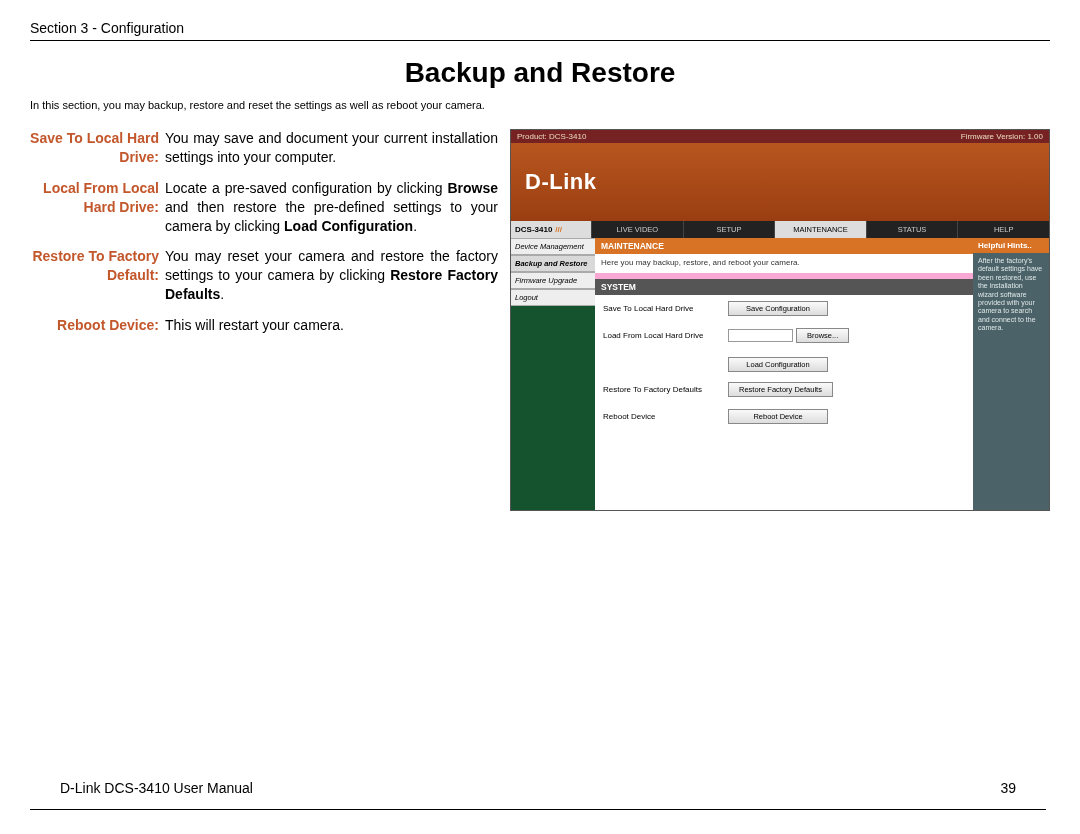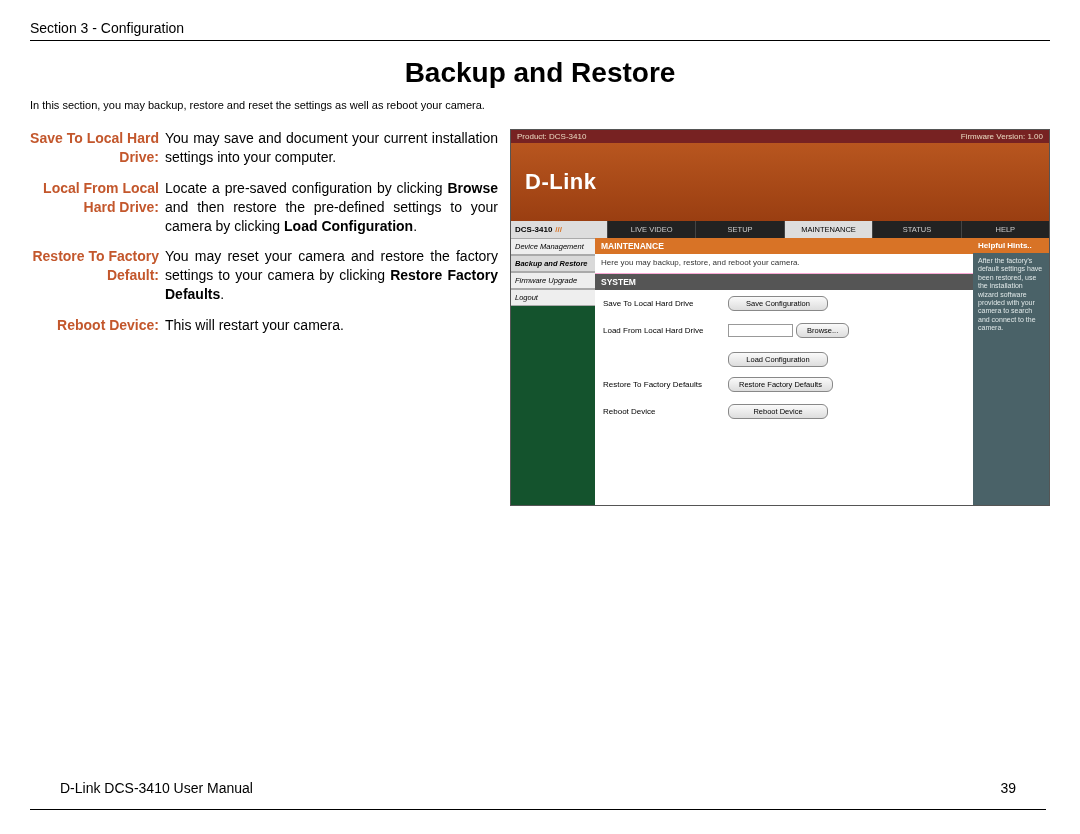--- a/index.html
+++ b/index.html
@@ -35,57 +35,57 @@
     display: flex; justify-content: space-between;
     background: #722; color: #e8d8c0; font-size: 8px; padding: 2px 6px; align-items: center;
   }
   .shot-brand {
     background: linear-gradient(#b8561f,#9a3e11);
     padding: 26px 14px;
   }
   .brand-text { color: #fff; font-weight: bold; font-size: 22px; letter-spacing: 0.5px; }
   .nav-row { display: flex; background: #222; }
   .nav-left {
-    width: 96px; background: #ddd; color: #000; font-size: 8px;
+    width: 80px; background: #ddd; color: #000; font-size: 8px;
     font-weight: bold; display:flex; align-items:center; padding: 3px 4px;
   }
   .nav-tab {
     flex: 1; text-align: center; color: #ccc; font-size: 7.5px; padding: 4px 0;
     border-left: 1px solid #444;
   }
   .nav-tab.active { background: #ddd; color: #000; }
   .shot-body { display: flex; }
   .side { width: 84px; background: #14532d; font-style: italic; }
   .side-item {
     background: #eee; color: #000; font-size: 7.5px; padding: 3px 4px;
     border-top: 1px solid #aaa; border-bottom: 1px solid #aaa;
   }
   .side-item.sel { background: #d9d9d9; font-weight: bold; }
   .main-area { flex: 1; background: #fff; }
   .maint-bar {
     background: #d87326; color: #fff; font-size: 8.5px; font-weight: bold;
     padding: 3px 6px;
   }
-  .sub-desc { font-size: 8px; padding: 4px 6px 6px; color: #333; background:#fff; border-bottom:1px solid #f9a8d4;}
+  .sub-desc { font-size: 8px; padding: 4px 6px 6px; color: #333; background:#fff; border-bottom:6px solid #f9a8d4;}
   .sys-bar {
     background: #555; color: #fff; font-size: 8.5px; font-weight: bold;
     padding: 3px 6px;
   }
   .field-row {
     display: flex; align-items: center; font-size: 8px;
     padding: 6px 8px;
   }
   .field-label { width: 125px; }
   .field-input {
     width: 65px; height: 13px; border: 1px solid #999; background: #fff;
   }
   .ui-btn {
     display: inline-block; font-size: 7.5px; padding: 2px 10px;
     border: 1px solid #888; background: linear-gradient(#fafafa,#ddd);
-    border-radius: 6px; min-width: 100px; text-align: center;
+    border-radius: 0; min-width: 100px; text-align: center;
   }
   .btn-only-row { padding: 4px 8px 4px 133px; }
   .help-pane {
     width: 76px; background: #4a6268; color: #e0e8e8; font-size: 7px;
     padding: 0;
   }
   .help-title {
     background: #d87326; color: #fff; font-size: 8px; font-weight: bold;
     padding: 3px 5px;
   }

